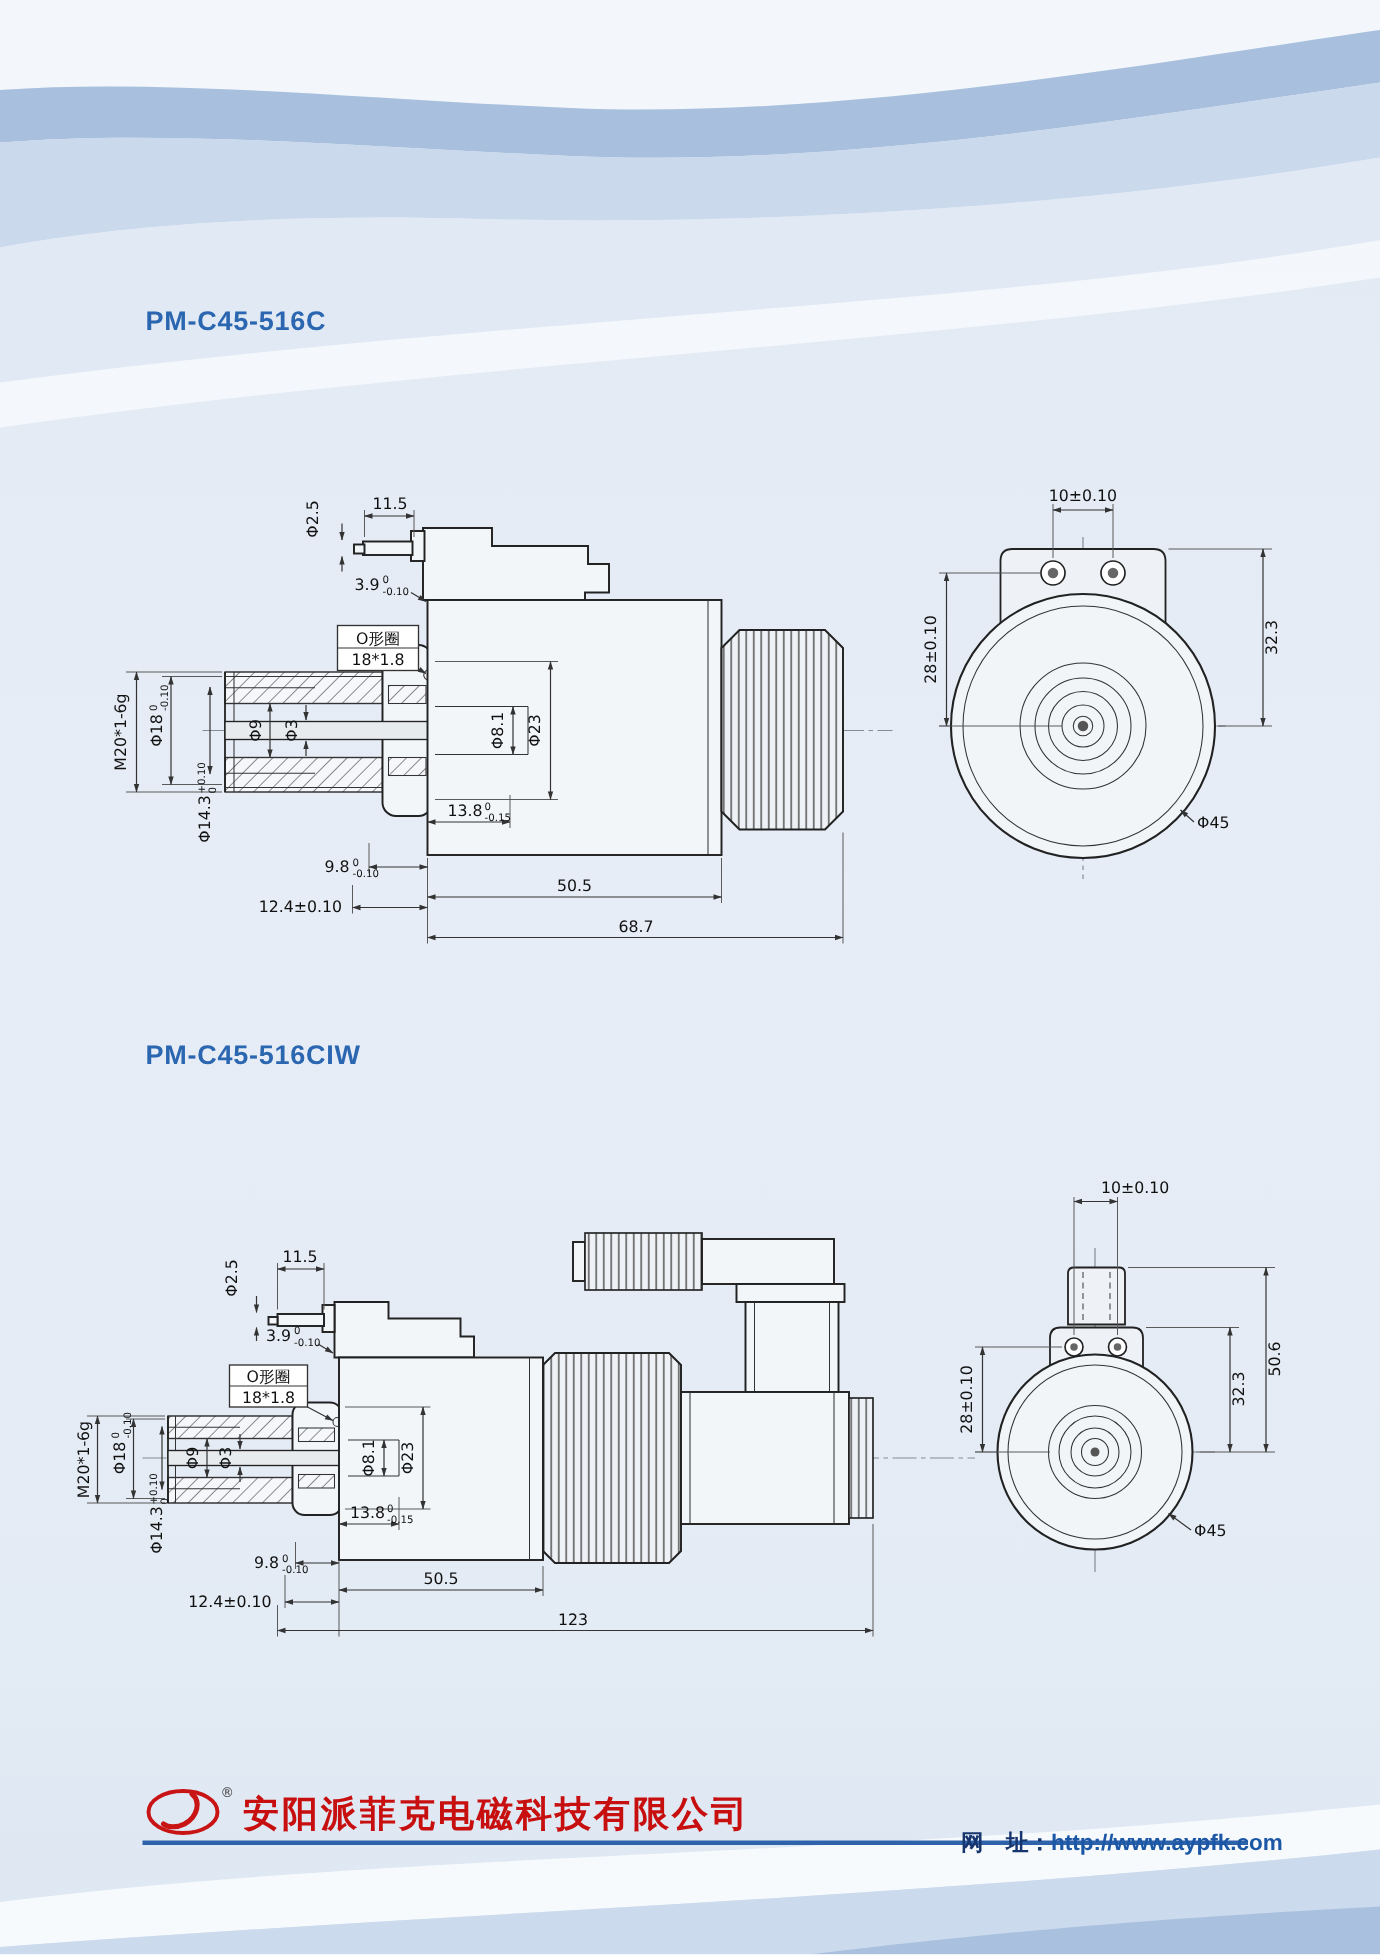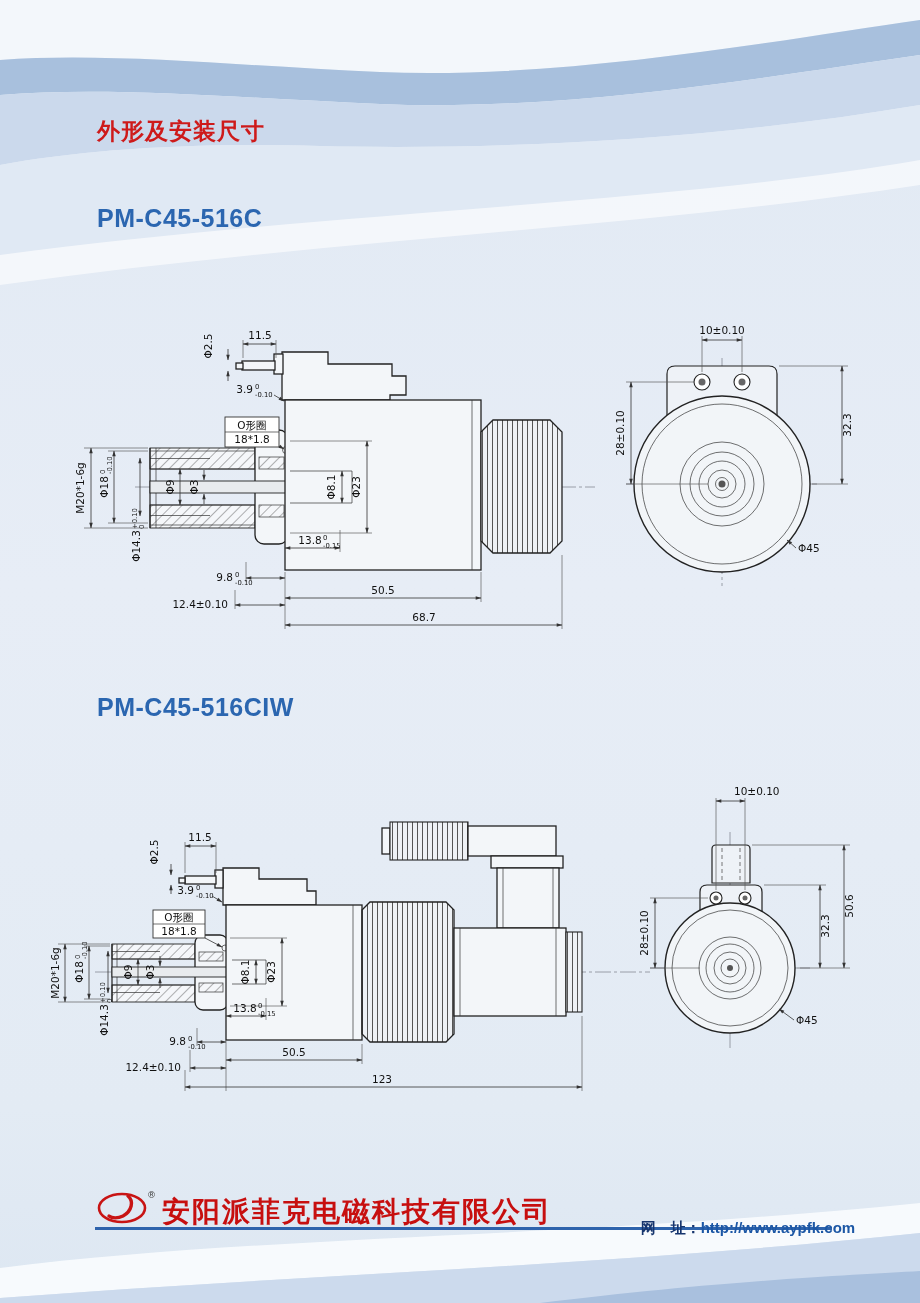--- a/index.html
+++ b/index.html
@@ -4,21 +4,21 @@
 <style>
 *{margin:0;padding:0;box-sizing:border-box}
 html,body{width:920px;height:1303px}
 body{font-family:"Liberation Sans",sans-serif}
 .page{position:relative;width:920px;height:1303px;overflow:hidden;
   background:linear-gradient(180deg,#edf2f9 0%,#e2eaf4 10%,#e7edf6 45%,#e3ebf4 85%,#dde7f2 100%)}
 .bg-top,.bg-bottom{position:absolute;left:0;pointer-events:none}
 .bg-top{top:0}
 .bg-bottom{bottom:0}
 .heading{position:absolute;left:97px;top:116px;font-size:23px;font-weight:bold;color:#ce1a1a;letter-spacing:1px}
-.model{position:absolute;left:97px;font-size:25px;font-weight:bold;color:#2b66b0;letter-spacing:.5px}
+.model{position:absolute;left:97px;font-size:18px;font-weight:bold;color:#2b66b0;letter-spacing:.5px}
 #model1{top:204px}
 #model2{top:693px}
 .drawing{position:absolute}
 #dw1{left:60px;top:300px}
 #dw2{left:50px;top:770px}
 svg text{font-family:"DejaVu Sans",sans-serif}
 .dt{font-size:10.5px;fill:#111}
 .dts{font-size:6.8px;fill:#111}
 .ol{fill:#f3f6f9;stroke:#222;stroke-width:1.3}
 .ol2{fill:#eef2f7;stroke:#222;stroke-width:1.2}
@@ -27,21 +27,21 @@
 .ext{stroke:#555;stroke-width:.65;fill:none}
 .dim{stroke:#333;stroke-width:.8;fill:none}
 #dw1 .dim{marker-start:url(#ar1);marker-end:url(#ar1)}
 #dw2 .dim{marker-start:url(#ar2);marker-end:url(#ar2)}
 #dw1 .de{stroke:#333;stroke-width:.8;fill:none;marker-end:url(#ar1)}
 #dw2 .de{stroke:#333;stroke-width:.8;fill:none;marker-end:url(#ar2)}
 .hid{stroke:#555;stroke-width:.8;stroke-dasharray:4 3;fill:none}
 .obox{fill:#fff;stroke:#333;stroke-width:.9}
 .footer-rule{position:absolute;left:95px;top:1227px;width:737px;height:3px;background:#2e63ac}
 .logo{position:absolute;left:96px;top:1188px}
-.company{position:absolute;left:162px;top:1193px;font-size:28px;font-weight:bold;color:#c70f0f;letter-spacing:2px}
+.company{position:absolute;left:162px;top:1193px;font-size:24px;font-weight:bold;color:#c70f0f;letter-spacing:2px}
 .site{position:absolute;left:624px;top:1202px;font-size:15px;font-weight:bold;white-space:pre}
 .site .lab{color:#16356e}
 .site .url{color:#1c57a5}
 </style>
 </head>
 <body>
 
 <div class="page">
 
   <svg class="bg-top" width="920" height="300" viewBox="0 0 920 300">
@@ -51,21 +51,20 @@
     <path d="M0,165 C80,150 190,142 320,146 C480,150 700,142 920,105 V160 C660,205 340,210 0,255 Z" fill="#e0e9f4"></path>
     <path d="M0,255 C340,210 660,205 920,160 V185 C640,228 320,240 0,285 Z" fill="#ffffff" opacity="0.6"></path>
   </svg>
 
   <svg class="bg-bottom" width="920" height="130" viewBox="0 0 920 130">
     <path d="M0,95 C260,62 560,66 920,30 V60 C620,92 300,102 0,125 Z" fill="#fafcfe" opacity="0.9"></path>
     <path d="M0,125 C300,102 620,92 920,60 V130 H0 Z" fill="#ccdaed"></path>
     <path d="M540,130 C720,108 850,102 920,98 V130 Z" fill="#a9c0de"></path>
   </svg>
 
-  <h1 class="heading">外形及安装尺寸</h1>
   <h2 class="model" id="model1">PM-C45-516C</h2>
 
   <svg class="drawing" id="dw1" width="800" height="350" viewBox="0 0 800 350">
     <defs>
       <pattern id="h1" width="7" height="7" patternUnits="userSpaceOnUse" patternTransform="rotate(45)">
         <rect width="7" height="7" fill="#f5f7fa"></rect>
           <line x1="0" y1="0" x2="0" y2="7" stroke="#666" stroke-width="1"></line>
       </pattern>
       <pattern id="k1" width="5" height="10" patternUnits="userSpaceOnUse">
         <rect width="5" height="10" fill="#eef1f5"></rect>

